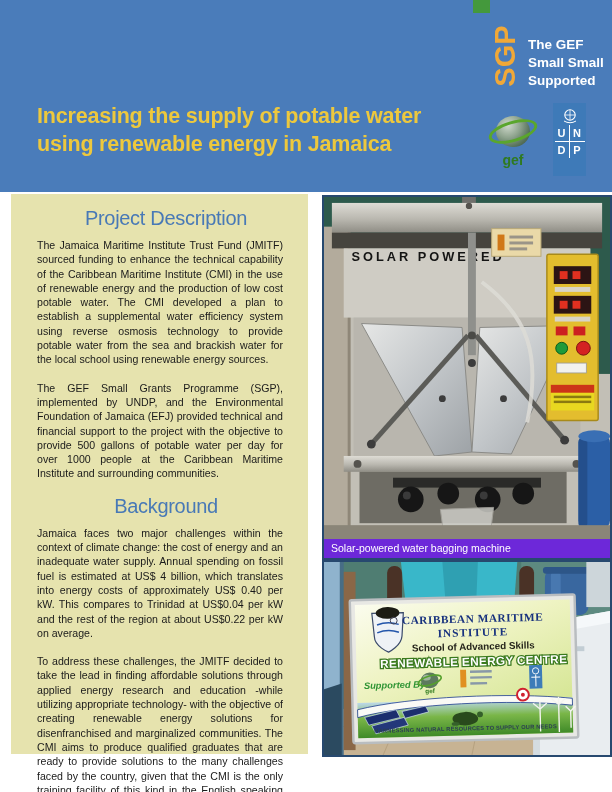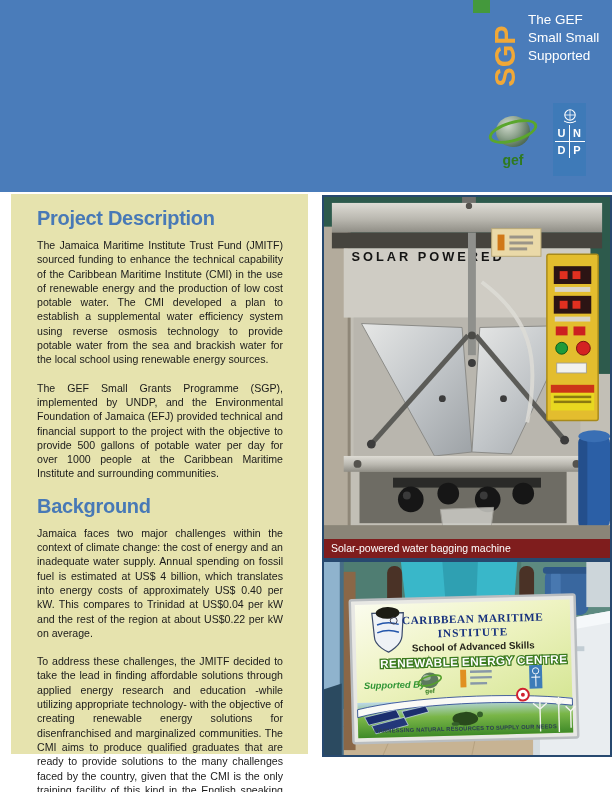--- a/index.html
+++ b/index.html
@@ -3,67 +3,71 @@
 <meta charset="utf-8">
 <style>
   html,body{margin:0;padding:0;background:#888;}
   .page{position:relative;width:612px;height:792px;background:#ffffff;font-family:"Liberation Sans",sans-serif;overflow:hidden;margin:0 auto;}
 
   
   .header-band{position:absolute;left:0;top:0;width:612px;height:192px;background:#4a7cba;}
   .doc-title{position:absolute;left:37px;top:102px;width:440px;color:#edc83d;font-size:21.5px;font-weight:bold;line-height:28px;letter-spacing:-0.2px;}
   .green-sq{position:absolute;left:473px;top:0;width:17px;height:13px;background:#44993c;}
   .sgp-vert{position:absolute;left:505px;top:56px;transform:translate(-50%,-50%) rotate(-90deg);color:#f0a838;font-size:29px;font-weight:bold;white-space:nowrap;}
-  .sgp-lines{position:absolute;left:528px;top:11px;color:#ffffff;font-weight:normal;font-size:13.5px;line-height:18px;white-space:nowrap;}
+  .sgp-lines{position:absolute;left:528px;top:36px;color:#ffffff;font-weight:bold;font-size:13.5px;line-height:18px;white-space:nowrap;}
 
   .gef-logo{position:absolute;left:490px;top:110px;width:46px;height:58px;}
   .gef-sphere{position:absolute;left:6px;top:6px;width:34px;height:31px;border-radius:50%;
     background:radial-gradient(circle at 35% 30%, #cfd9cc 0%, #8fa48e 40%, #55705a 72%, #334938 100%);}
   .gef-ring{position:absolute;left:-2px;top:11px;width:44px;height:15px;border:3px solid #5aa62c;border-radius:50%;transform:rotate(-16deg);}
   .gef-word{position:absolute;left:0;bottom:0;width:100%;text-align:center;color:#2f7a1f;font-size:14px;font-weight:bold;}
 
   .undp-logo{position:absolute;left:553px;top:103px;width:33px;height:73px;background:#3e7ab8;}
   .undp-emblem{display:block;margin:4px auto 1px auto;}
   .undp-grid{display:grid;grid-template-columns:15px 15px;margin:0 auto;width:30px;}
   .undp-cell{height:16px;display:flex;align-items:center;justify-content:center;color:#fff;font-size:11px;font-weight:bold;}
   .undp-cell.c1{border-right:1px solid #fff;border-bottom:1px solid #fff;}
   .undp-cell.c2{border-bottom:1px solid #fff;}
   .undp-cell.c3{border-right:1px solid #fff;}
 
   
   .left-col{position:absolute;left:11px;top:194px;width:297px;height:560px;background:#e6e3ae;
     padding:13px 13px 0 26px;box-sizing:border-box;}
-  .sec-head{color:#4879b6;font-size:20px;font-weight:bold;margin:0 0 8px 0;letter-spacing:-0.3px;}
+  .sec-head{color:#4879b6;font-size:20px;font-weight:normal;margin:0 0 8px 0;letter-spacing:-0.3px;text-align:center;}
   .sec-head.second{margin-top:3px;}
   .body-p{font-size:10.6px;line-height:14.3px;color:#1a1a1a;text-align:justify;margin:0 12px 14px 0;}
 
   
   .photo1{position:absolute;left:322px;top:195px;width:290px;height:365px;border:2px solid #27496f;box-sizing:border-box;background:#c2bfb6;}
   .photo1 svg{display:block;}
-  .caption-bar{height:19px;background:#7f1d1d;color:#ffffff;font-size:10.5px;line-height:19px;padding-left:7px;}
+  .caption-bar{height:19px;background:#6d28d9;color:#ffffff;font-size:10.5px;line-height:19px;padding-left:7px;}
   .photo2{position:absolute;left:322px;top:560px;width:290px;height:197px;border:2px solid #27496f;box-sizing:border-box;background:#4f7d72;}
   .photo2 svg{display:block;}
 
   .serif{font-family:"Liberation Serif",serif;}
 </style>
 </head>
 <body>
 
 <div class="page">
 
   <div class="header-band">
     <div class="green-sq"></div>
 
     <div class="sgp-vert">SGP</div>
     <div class="sgp-lines">
       <div>The GEF</div>
       <div>Small Small</div>
       <div>Supported</div>
     </div>
 
+    <div class="doc-title">
+      <div>Increasing the supply of potable water</div>
+      <div>using renewable energy in Jamaica</div>
+    </div>
 
     <div class="gef-logo">
       <div class="gef-sphere"></div>
       <div class="gef-ring"></div>
       <div class="gef-word">gef</div>
     </div>
 
     <div class="undp-logo">
       <svg class="undp-emblem" width="18" height="17" viewBox="0 0 18 17">
         <circle cx="9" cy="8" r="5.2" fill="none" stroke="#ffffff" stroke-width="1.1"></circle>

